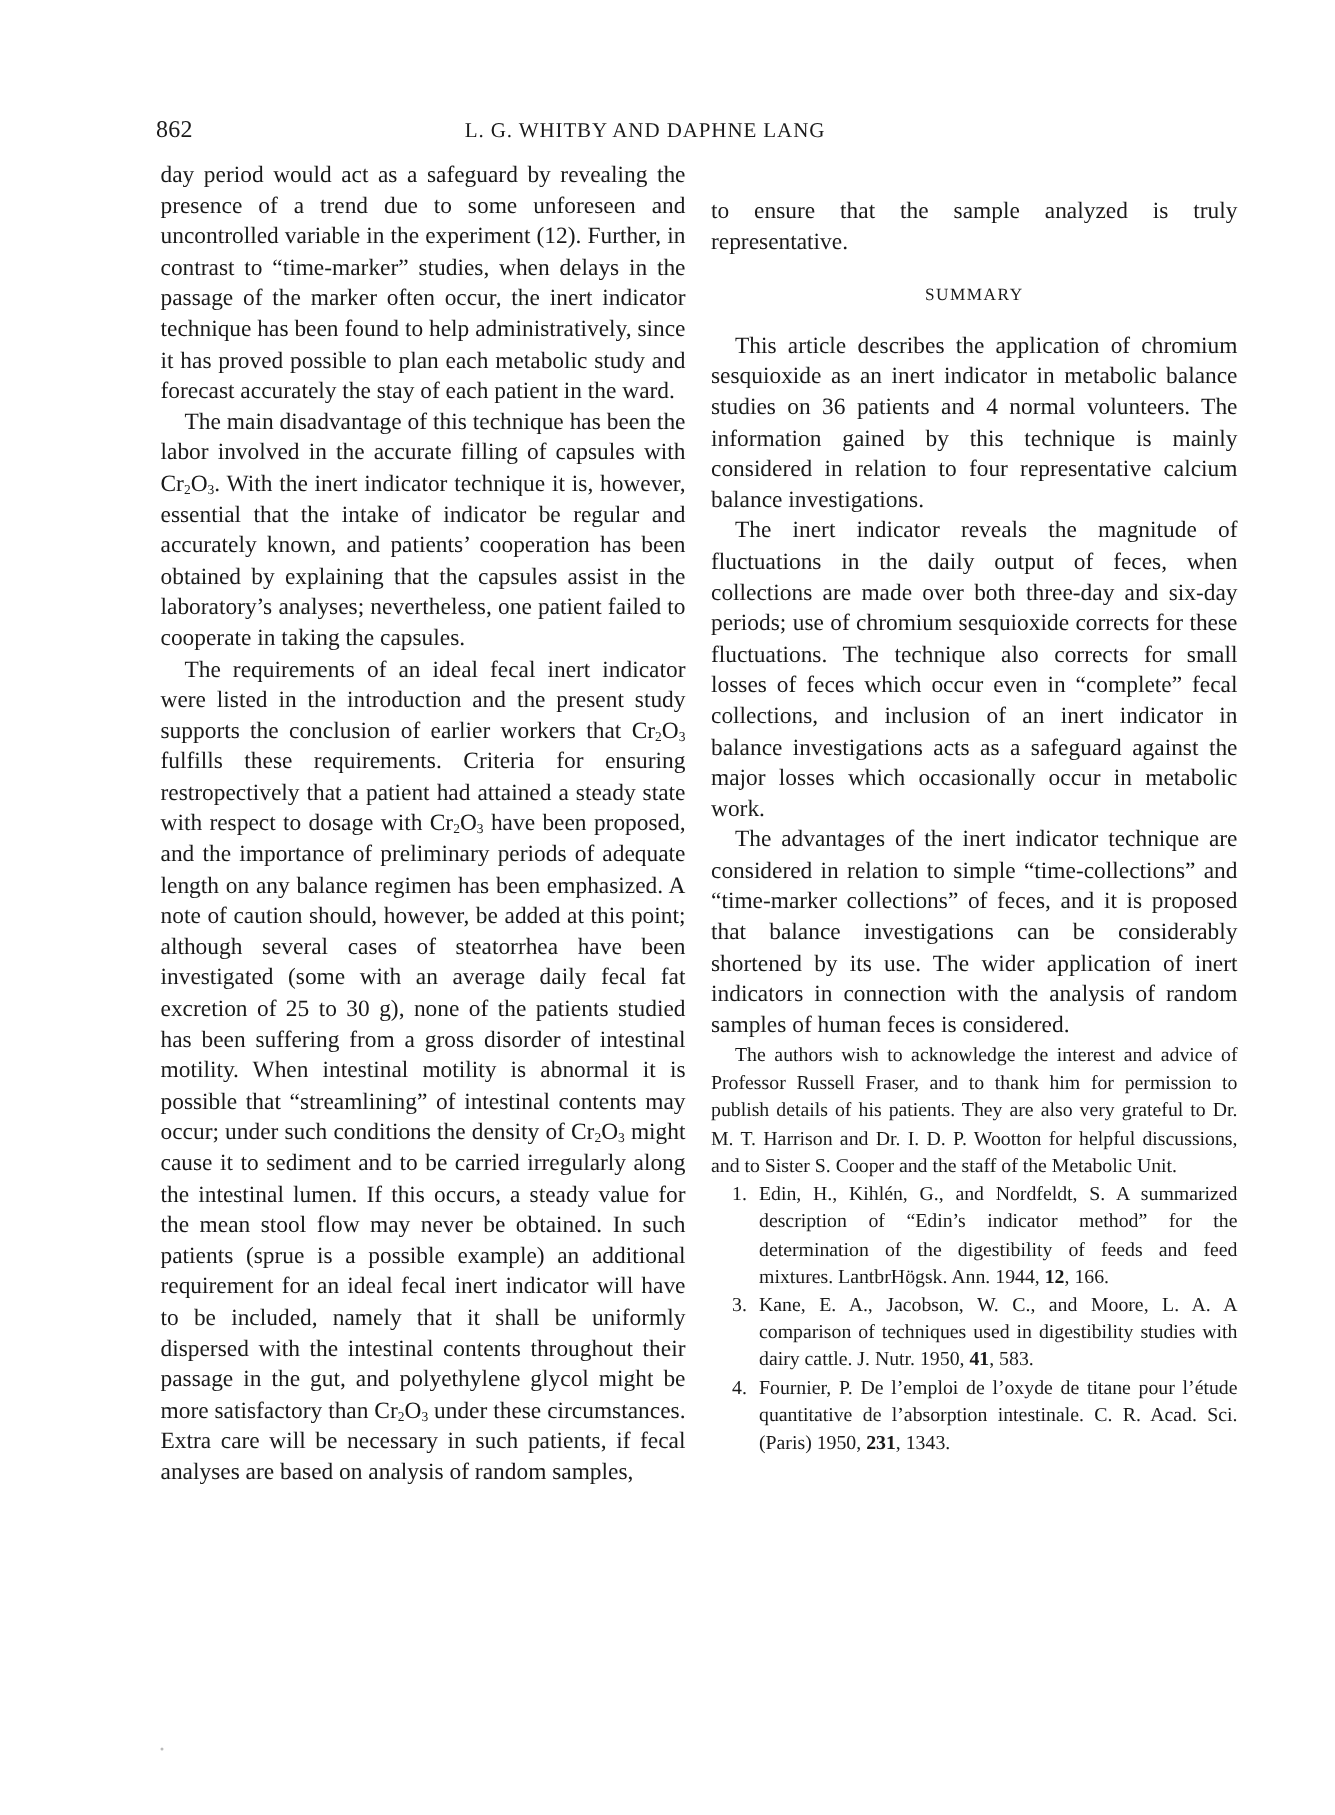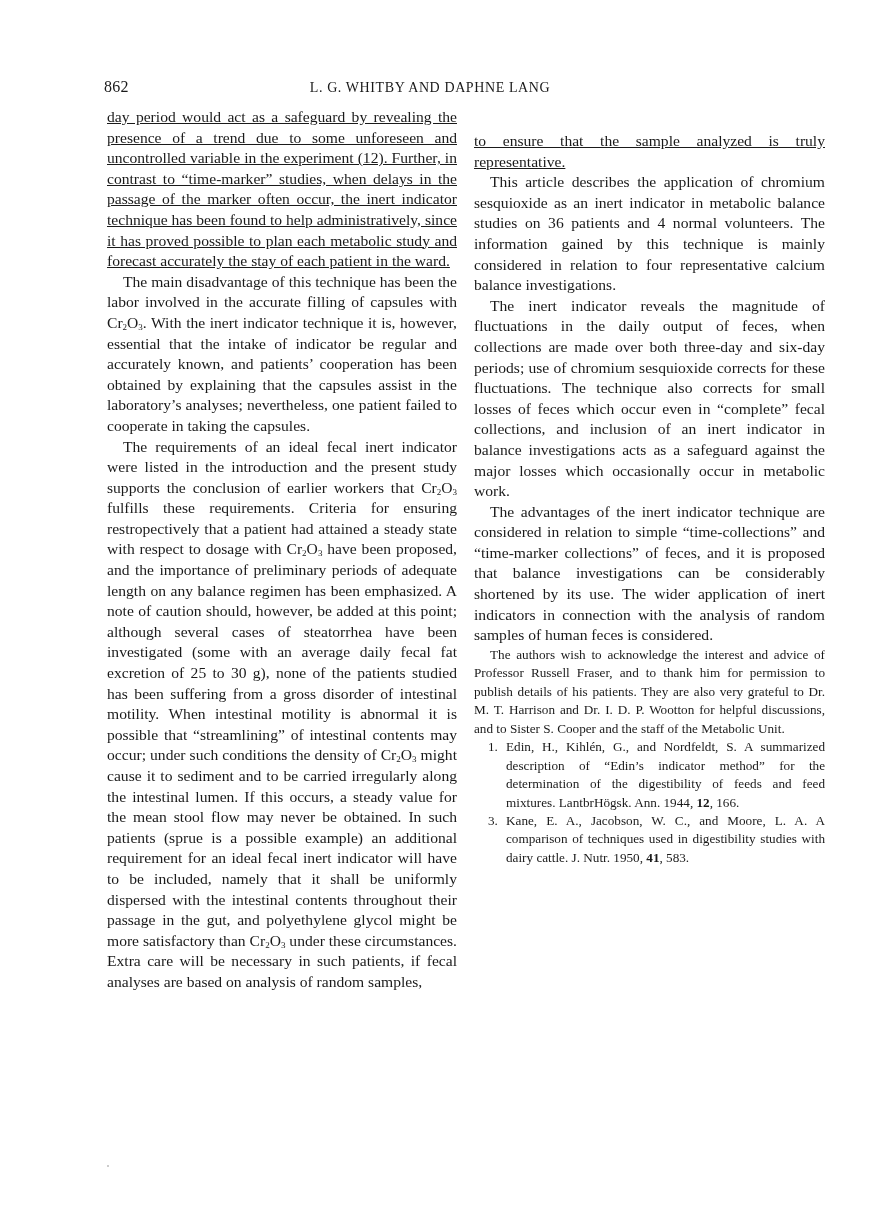--- a/index.html
+++ b/index.html
@@ -17,21 +17,21 @@
     font-size: 14px; letter-spacing: 0.6px; padding-left: 80px; box-sizing: border-box;
   }
   .col {
     position: absolute; top: 107px;
     font-size: 15.6px; line-height: 20.6px;
     text-align: justify; hyphens: none;
   }
   .col-left { left: 107px; width: 350px; }
   .col-right { left: 474px; width: 351px; margin-top: 24px; }
   .col p { margin: 0; text-indent: 16px; }
-  .col p.noindent { text-indent: 0; text-decoration: underline; }
+  .col p.noindent { text-indent: 0; }
   sub { font-size: 9px; vertical-align: -2px; line-height: 0; }
   .section-head {
     text-align: center; font-size: 11.5px; letter-spacing: 1px;
     margin: 15px 0 13px 0; text-indent: 0;
   }
   .section-head.ack { margin: 20px 0 12px 0; }
   .section-head.refs {
     font-size: 15px; letter-spacing: 0.6px; margin: 20px 0 12px 0;
   }
   .ack-body { font-size: 13.2px; line-height: 18.5px; }
@@ -53,27 +53,29 @@
 
 <div class="col col-left" id="left-col">
     <p class="noindent">day period would act as a safeguard by revealing the presence of a trend due to some unforeseen and uncontrolled variable in the experiment (12). Further, in contrast to “time-marker” studies, when delays in the passage of the marker often occur, the inert indicator technique has been found to help administratively, since it has proved possible to plan each metabolic study and forecast accurately the stay of each patient in the ward.</p>
     <p>The main disadvantage of this technique has been the labor involved in the accurate filling of capsules with <span>Cr<sub>2</sub>O<sub>3</sub></span>. With the inert indicator technique it is, however, essential that the intake of indicator be regular and accurately known, and patients’ cooperation has been obtained by explaining that the capsules assist in the laboratory’s analyses; nevertheless, one patient failed to cooperate in taking the capsules.</p>
     <p>The requirements of an ideal fecal inert indicator were listed in the introduction and the present study supports the conclusion of earlier workers that <span>Cr<sub>2</sub>O<sub>3</sub></span> fulfills these requirements. Criteria for ensuring restropectively that a patient had attained a steady state with respect to dosage with <span>Cr<sub>2</sub>O<sub>3</sub></span> have been proposed, and the importance of preliminary periods of adequate length on any balance regimen has been emphasized. A note of caution should, however, be added at this point; although several cases of steatorrhea have been investigated (some with an average daily fecal fat excretion of 25 to 30 g), none of the patients studied has been suffering from a gross disorder of intestinal motility. When intestinal motility is abnormal it is possible that “streamlining” of intestinal contents may occur; under such conditions the density of <span>Cr<sub>2</sub>O<sub>3</sub></span> might cause it to sediment and to be carried irregularly along the intestinal lumen. If this occurs, a steady value for the mean stool flow may never be obtained. In such patients (sprue is a possible example) an additional requirement for an ideal fecal inert indicator will have to be included, namely that it shall be uniformly dispersed with the intestinal contents throughout their passage in the gut, and polyethylene glycol might be more satisfactory than <span>Cr<sub>2</sub>O<sub>3</sub></span> under these circumstances. Extra care will be necessary in such patients, if fecal analyses are based on analysis of random samples,</p>
   </div>
 
 <div class="col col-right">
   <p class="noindent">to ensure that the sample analyzed is truly representative.</p>
 
+  <div class="section-head">SUMMARY</div>
   <p>This article describes the application of chromium sesquioxide as an inert indicator in metabolic balance studies on 36 patients and 4 normal volunteers. The information gained by this technique is mainly considered in relation to four representative calcium balance investigations.</p>
   <p>The inert indicator reveals the magnitude of fluctuations in the daily output of feces, when collections are made over both three-day and six-day periods; use of chromium sesquioxide corrects for these fluctuations. The technique also corrects for small losses of feces which occur even in “complete” fecal collections, and inclusion of an inert indicator in balance investigations acts as a safeguard against the major losses which occasionally occur in metabolic work.</p>
   <p>The advantages of the inert indicator technique are considered in relation to simple “time-collections” and “time-marker collections” of feces, and it is proposed that balance investigations can be considerably shortened by its use. The wider application of inert indicators in connection with the analysis of random samples of human feces is considered.</p>
 
   <div class="ack-body">
     <p>The authors wish to acknowledge the interest and advice of Professor Russell Fraser, and to thank him for permission to publish details of his patients. They are also very grateful to Dr. M. T. Harrison and Dr. I. D. P. Wootton for helpful discussions, and to Sister S. Cooper and the staff of the Metabolic Unit.</p>
   </div>
 
   <ol class="refs">
     <li><span class="num">1.</span><span>Edin, H., Kihlén, G., and Nordfeldt, S. A summarized description of “Edin’s indicator method” for the determination of the digestibility of feeds and feed mixtures. LantbrHögsk. Ann. 1944, </span><b>12</b><span>, 166.</span></li>
     <li><span class="num">3.</span><span>Kane, E. A., Jacobson, W. C., and Moore, L. A. A comparison of techniques used in digestibility studies with dairy cattle. J. Nutr. 1950, </span><b>41</b><span>, 583.</span></li>
+    <li><span class="num">4.</span><span>Fournier, P. De l’emploi de l’oxyde de titane pour l’étude quantitative de l’absorption intestinale. C. R. Acad. Sci. (Paris) 1950, </span><b>231</b><span>, 1343.</span></li>
   </ol>
 </div>
 
 <div class="speck"></div>
 
 </body></html>

